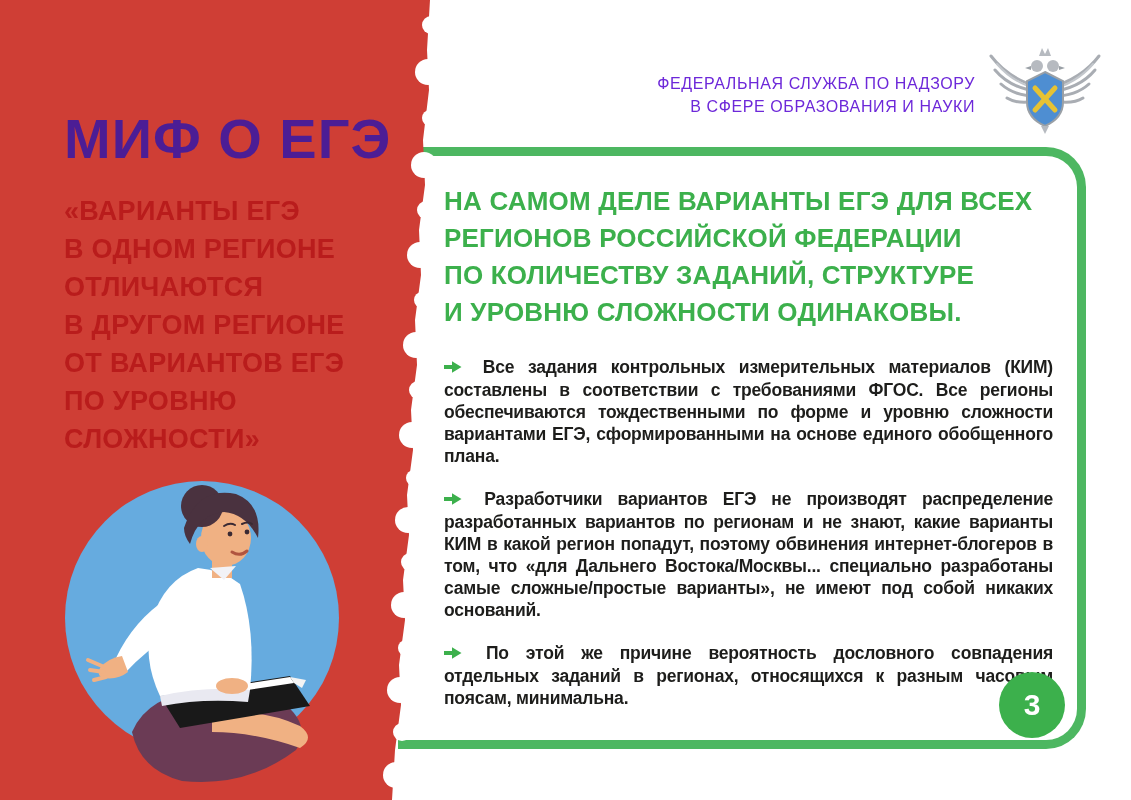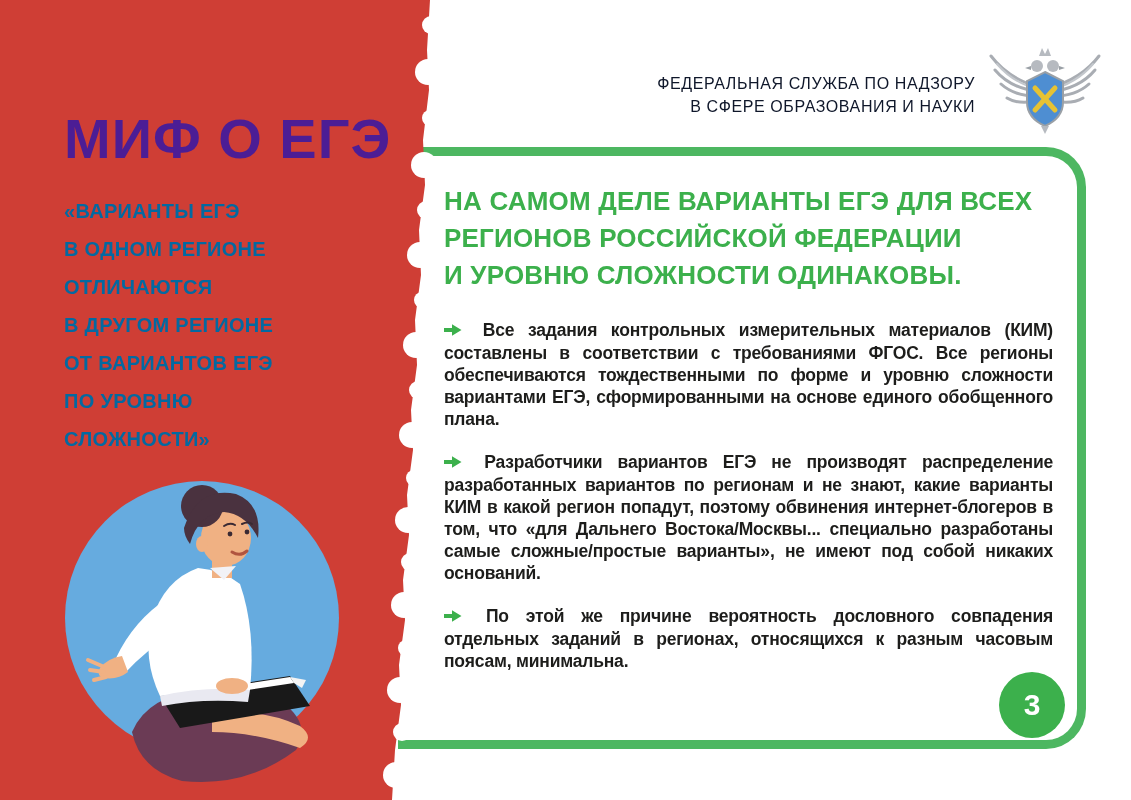--- a/index.html
+++ b/index.html
@@ -9,28 +9,28 @@
   }
   
   .torn-panel{position:absolute;left:0;top:0;width:1131px;height:800px;z-index:4;pointer-events:none;}
   
   .myth-title{
     position:absolute;left:64px;top:68px;z-index:6;
     color:#4c1d95;font-size:56px;font-weight:bold;letter-spacing:1px;white-space:nowrap;
   }
   .myth-quote{
     position:absolute;left:64px;top:192px;z-index:6;
-    color:#0369a1;font-size:20px;line-height:38px;font-weight:bold;letter-spacing:0.3px;
+    color:#b91c1c;font-size:27px;line-height:38px;font-weight:bold;letter-spacing:0.3px;
   }
   .myth-quote div{white-space:nowrap;}
   .illustration{position:absolute;left:64px;top:480px;width:280px;height:315px;z-index:7;}
   
   .org-name{
     position:absolute;right:156px;top:72px;z-index:2;text-align:right;
-    color:#0f172a;font-size:16px;line-height:23px;letter-spacing:0.6px;
+    color:#6d28d9;font-size:16px;line-height:23px;letter-spacing:0.6px;
   }
   .org-name div{white-space:nowrap;}
   .emblem{position:absolute;left:985px;top:46px;width:120px;height:88px;z-index:2;}
   
   .fact-box{
     position:absolute;left:398px;top:147px;width:688px;height:602px;z-index:1;
     border:9px solid #4db761;border-left:none;
     border-radius:0 40px 40px 0;
     box-sizing:border-box;
     padding:27px 24px 0 46px;
@@ -168,20 +168,21 @@
       </g>
 
       <path d="M56,80 L60,88 L64,80 Z" fill="#b6bac0"></path>
     </svg>
   </div>
 
   <div class="fact-box">
     <div class="fact-heading">
       <div>НА САМОМ ДЕЛЕ ВАРИАНТЫ ЕГЭ ДЛЯ ВСЕХ</div>
       <div>РЕГИОНОВ РОССИЙСКОЙ ФЕДЕРАЦИИ</div>
+      <div>ПО КОЛИЧЕСТВУ ЗАДАНИЙ, СТРУКТУРЕ</div>
       <div>И УРОВНЮ СЛОЖНОСТИ ОДИНАКОВЫ.</div>
     </div>
 
     <p class="bullet-para">
       <span class="arrow-icon"><svg width="18" height="14" viewBox="0 0 18 14">
             <path d="M0,5 h8 V1.2 L17.5,7 8,12.8 V9 H0 Z" fill="#3cb04c"></path>
           </svg></span>
       <span>Все задания контрольных измерительных материалов (КИМ) составлены в соответствии с требованиями ФГОС. Все регионы обеспечиваются тождественными по форме и уровню сложности вариантами ЕГЭ, сформированными на основе единого обобщенного плана.</span>
     </p>
 

